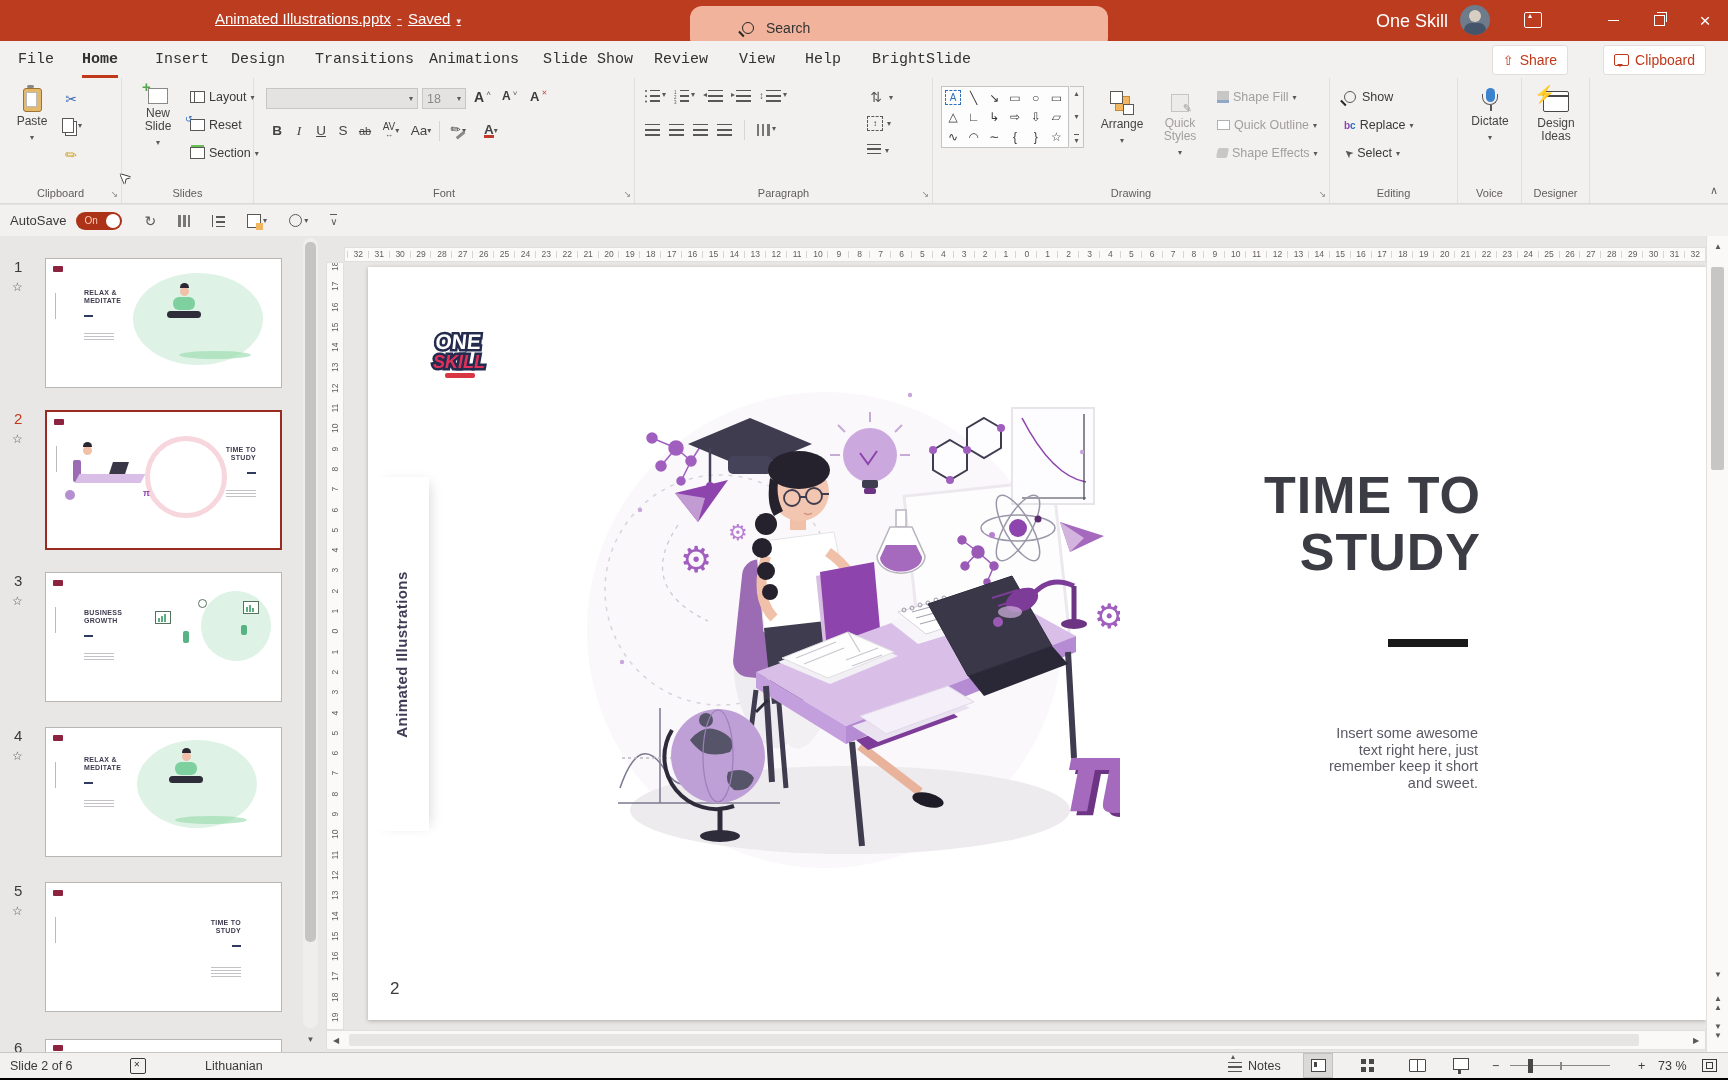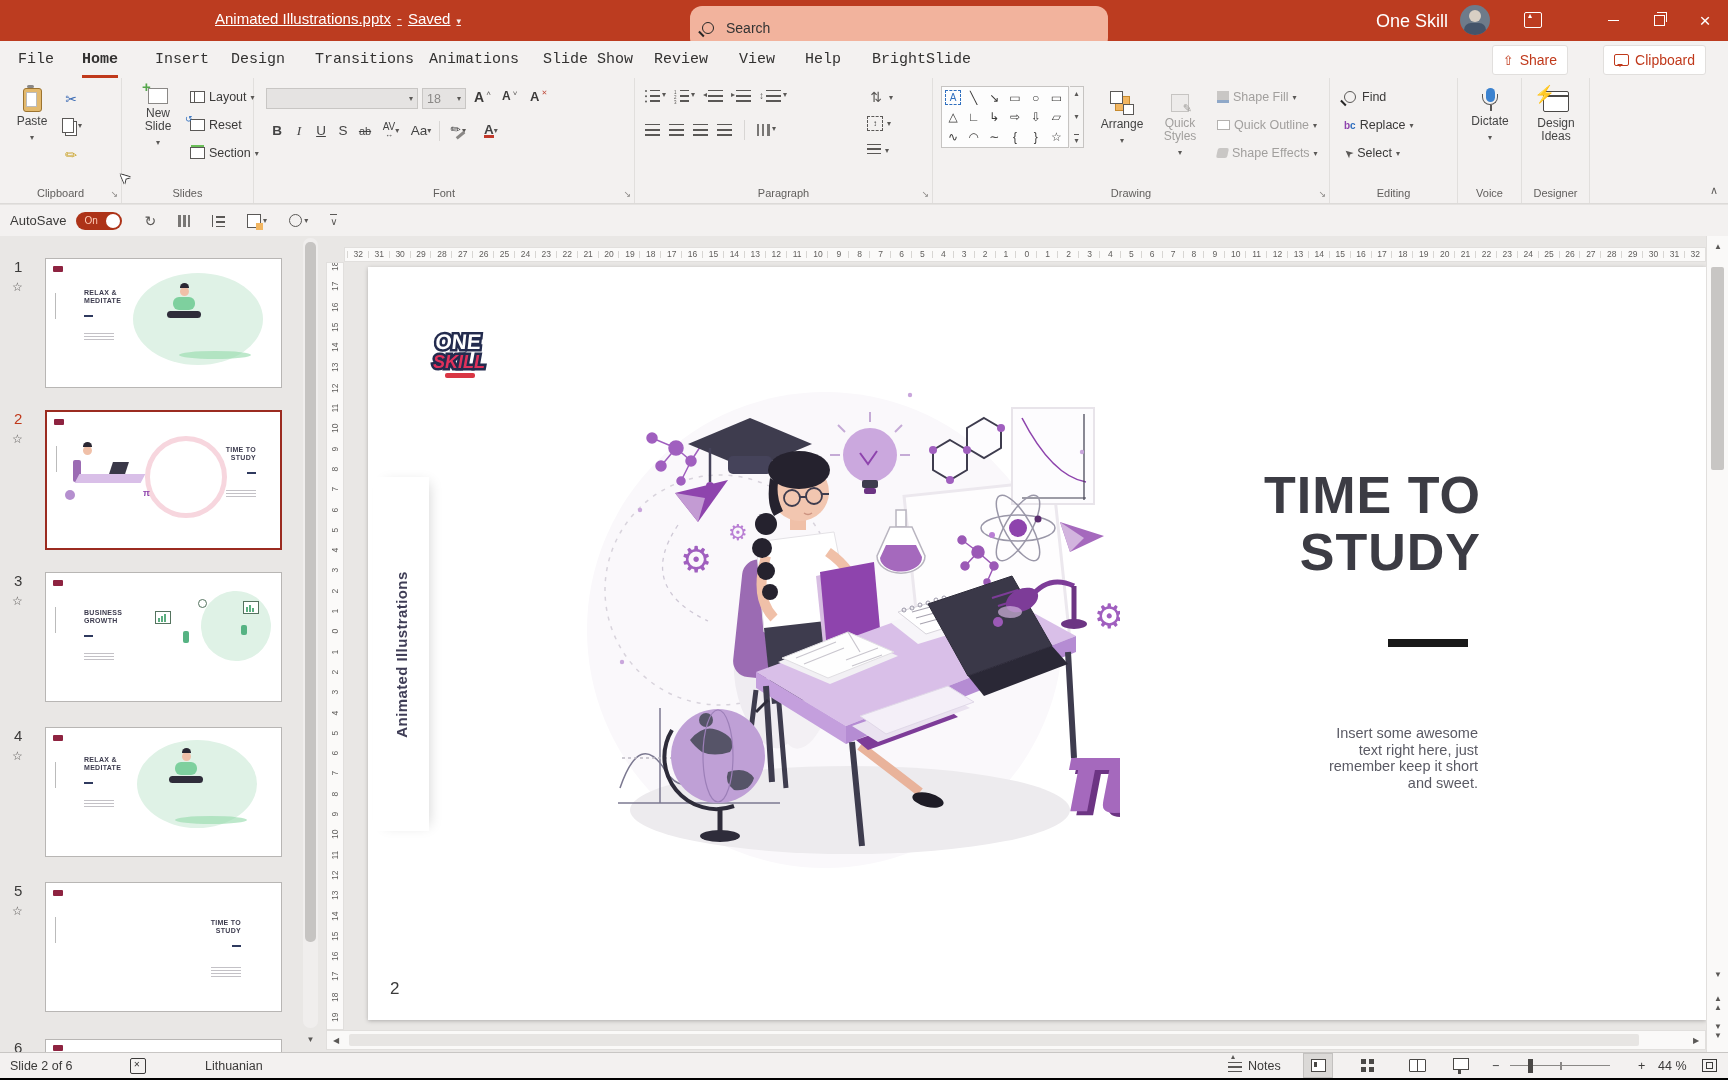--- a/index.html
+++ b/index.html
@@ -7,21 +7,21 @@
        font-family:"Liberation Sans",sans-serif;-webkit-font-smoothing:antialiased;color:#323130;}
   .abs{position:absolute;}
   [data-g]::before{content:attr(data-g);}
 
   
   .tb{position:absolute;left:0;top:0;width:1728px;height:41px;background:#BC3C20;color:#fff;}
   .tb-title{position:absolute;left:215px;top:10px;font-size:15px;white-space:nowrap;text-decoration:underline;}
   .tb-title .sep{opacity:.85;margin:0 6px;}
   .tb-caret{font-size:9px;margin-left:6px;opacity:.9;}
   .searchbox{position:absolute;left:690px;top:6px;width:418px;height:44px;background:#F2B39D;border-radius:12px;
-             display:flex;align-items:center;padding-left:12px;box-sizing:border-box;}
+             display:flex;align-items:center;padding-left:12px;box-sizing:border-box;justify-content:center;}
   .mag{width:10px;height:10px;border:1.7px solid #262626;border-radius:50%;position:relative;margin-right:10px;}
   .mag::after{content:"";position:absolute;left:-5px;top:10px;width:7px;height:1.7px;background:#262626;transform:rotate(45deg);}
   .searchbox input{border:none;background:transparent;outline:none;font-size:14px;color:#262626;width:300px;font-family:"Liberation Sans",sans-serif;}
   .searchbox input::placeholder{color:#333;}
   .tb-user{position:absolute;right:280px;top:11px;font-size:18px;color:#fff;}
   .avatar{position:absolute;right:238px;top:5px;width:30px;height:30px;border-radius:50%;background:#6E7B8A;overflow:hidden;}
   .avatar::before{content:"";position:absolute;left:9px;top:5px;width:12px;height:12px;border-radius:50%;background:#D8CFC4;}
   .avatar::after{content:"";position:absolute;left:4px;top:18px;width:22px;height:14px;border-radius:8px;background:#44546A;}
   .ribopt{position:absolute;right:186px;top:12px;width:16px;height:14px;border:1.5px solid #fff;border-radius:2px;}
   .ribopt::after{content:"▴";position:absolute;left:3px;top:-2px;font-size:8px;color:#fff;}
@@ -459,21 +459,21 @@
           <span>Shape Effects</span>
           <span class="caret" data-g="▾"></span>
         </div>
       <div class="glabel">Drawing</div>
       <div class="launcher" data-g="↘"></div>
     </div>
 
     <div class="rgroup" style="width:128px">
       <div class="smallrow" style="left:14px;top:12px">
           <span class="mag" style="border-color:#5A5856;margin-right:2px"></span>
-          <span>Find</span>
+          <span>Show</span>
         </div>
       <div class="smallrow" style="left:14px;top:40px">
           <span class="replic"><span class="b">b</span><span class="c">c</span></span>
           <span>Replace</span>
           <span class="caret" data-g="▾"></span>
         </div>
       <div class="smallrow" style="left:14px;top:68px">
           <span class="selic" data-g="➤"></span>
           <span>Select</span>
           <span class="caret" data-g="▾"></span>
@@ -1014,20 +1014,20 @@
         <span class="v-show"></span>
       </div>
     <div class="st" style="left:1492px" data-g="−"></div>
     <div class="st" style="left:1510px">
         <span class="zoomtrack">
           <span class="zoomthumb"></span>
         </span>
       </div>
     <div class="st" style="left:1638px" data-g="+"></div>
     <div class="st" style="left:1658px">
-        <span>44 %</span>
+        <span>73 %</span>
       </div>
     <div class="st" style="left:1702px">
         <span class="fitic"></span>
       </div>
   </div>
 
 </div>
 
 </body></html>

